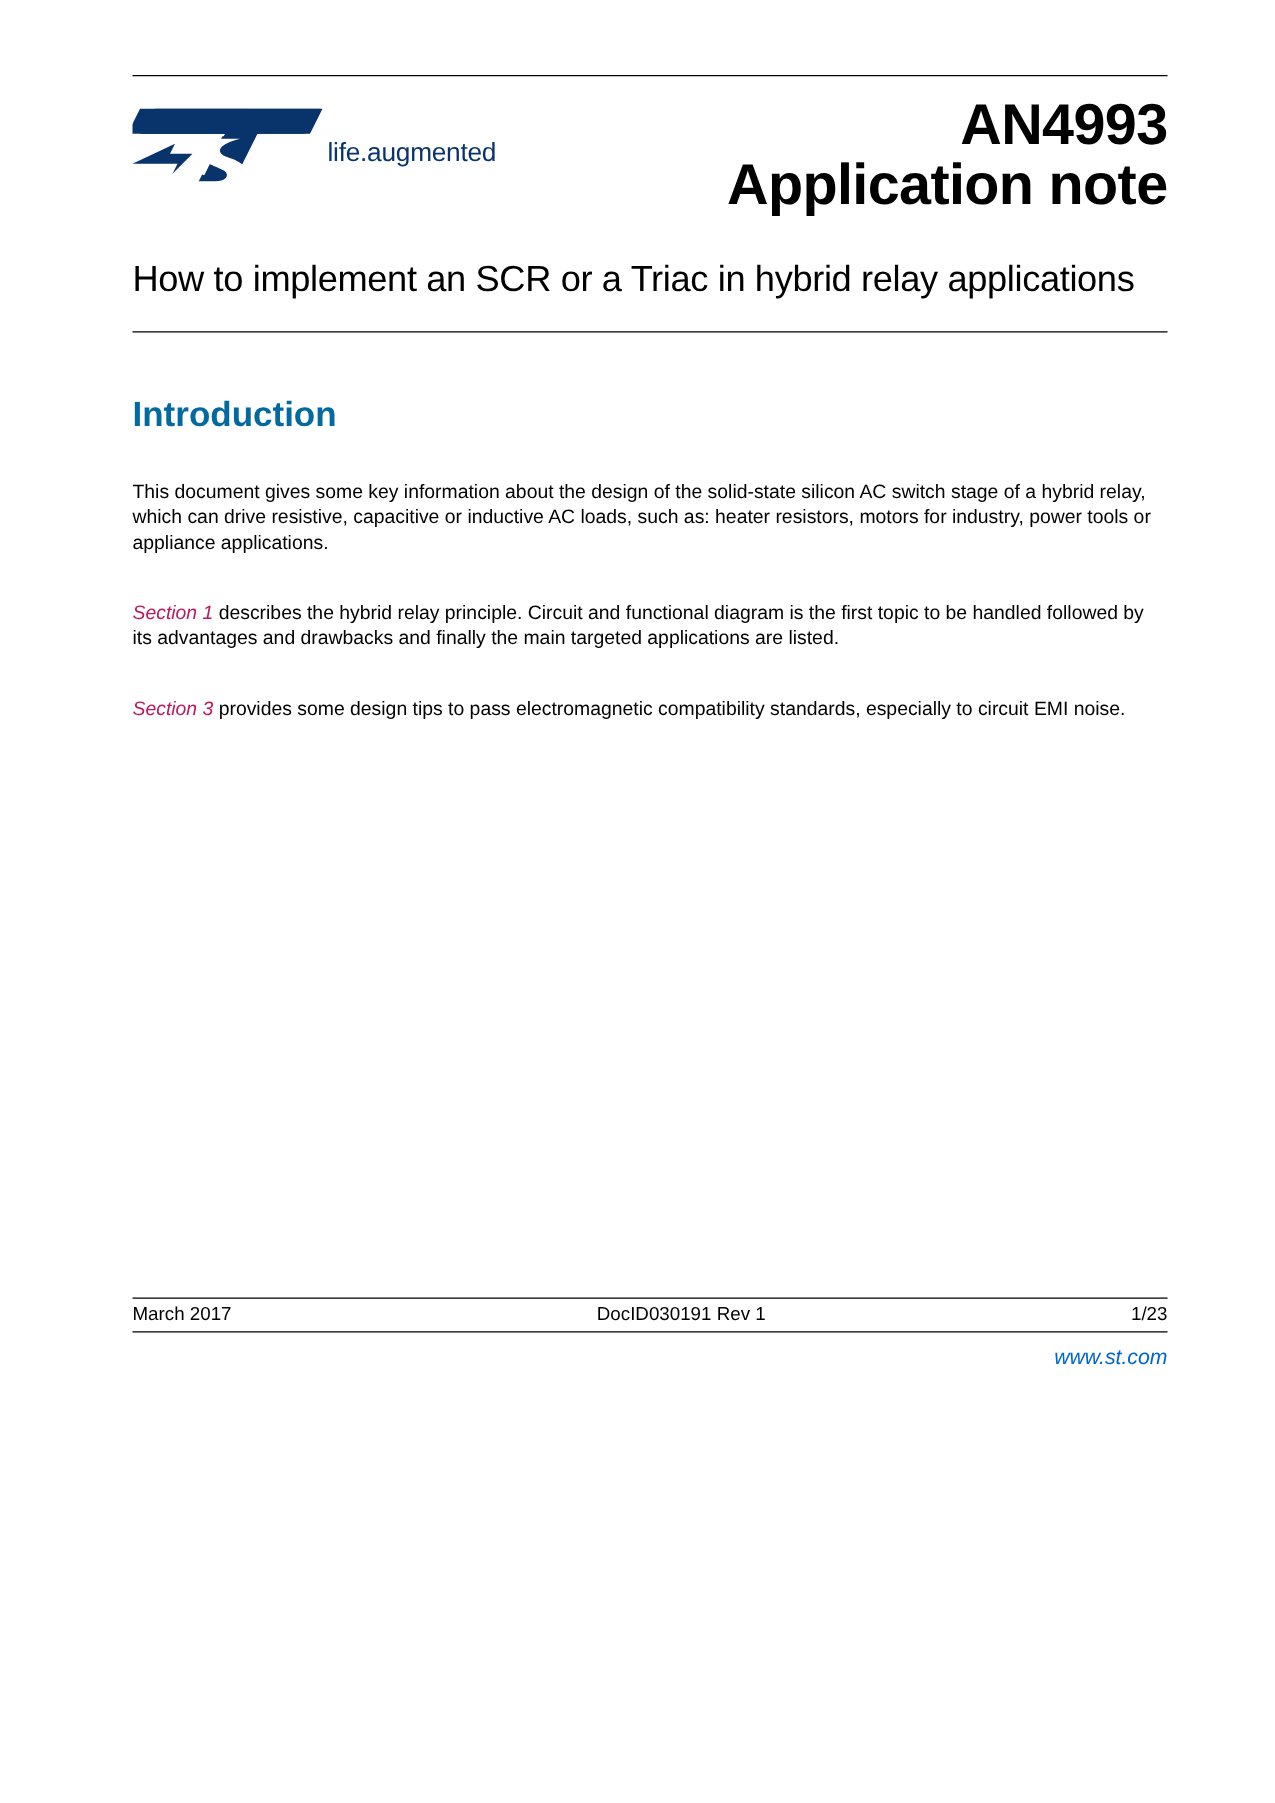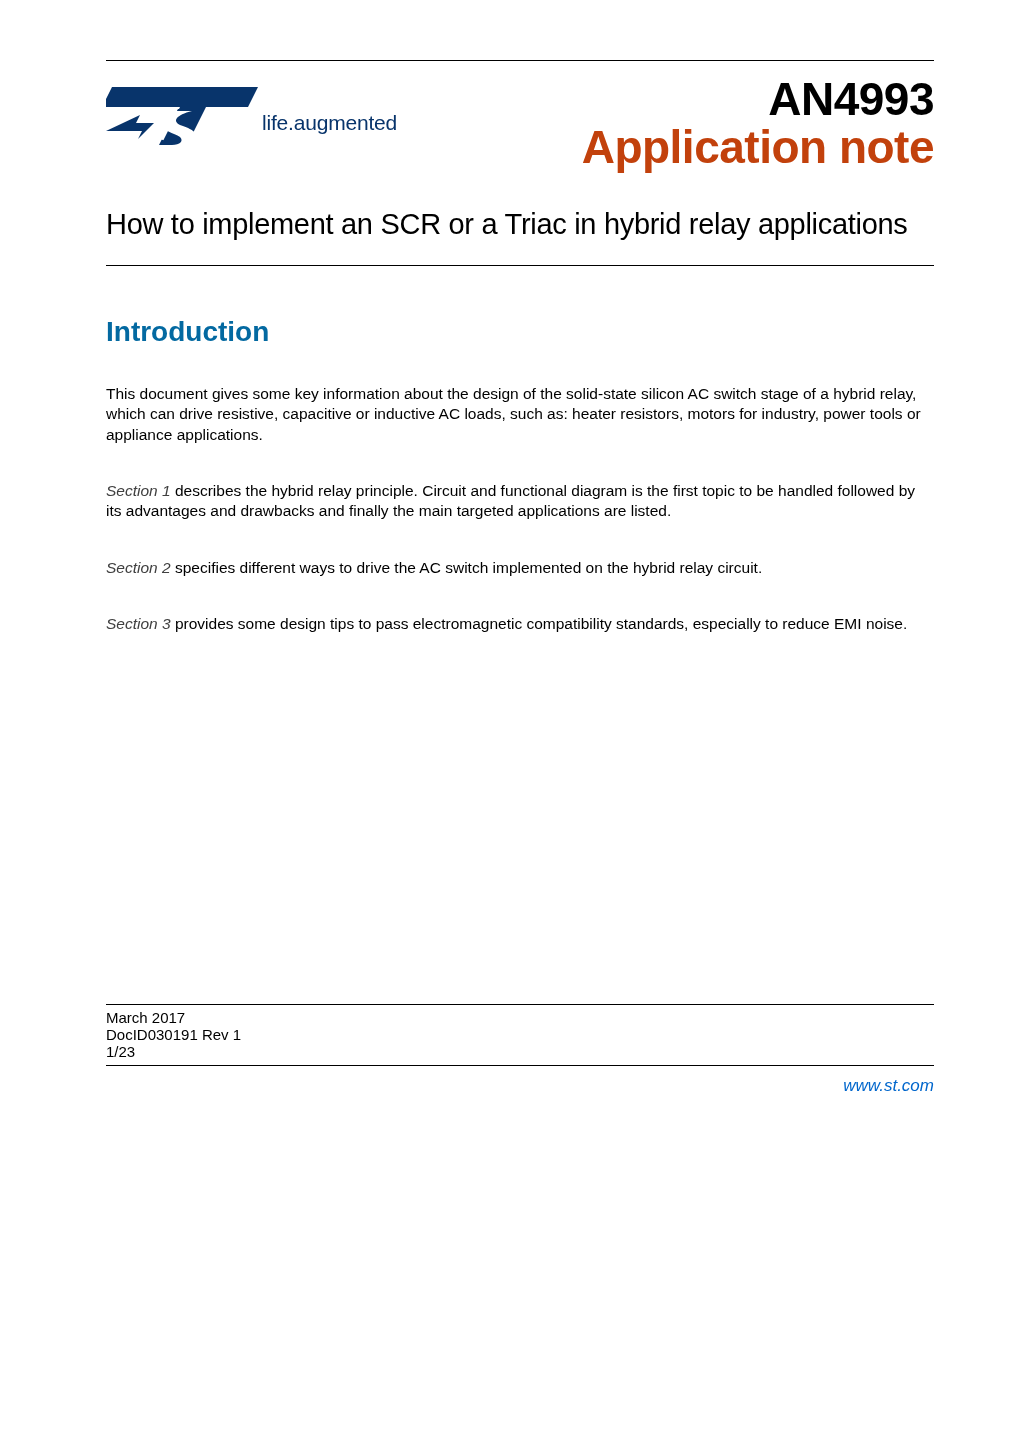--- a/index.html
+++ b/index.html
@@ -41,21 +41,21 @@
   .doc-number {
     font-size: 46px;
     font-weight: 700;
     color: #000;
     line-height: 1.05;
     letter-spacing: -0.5px;
   }
   .doc-type {
     font-size: 46px;
     font-weight: 700;
-    color: #c2410c;
+    color: #000000;
     line-height: 1.05;
     letter-spacing: -0.5px;
   }
   .main-title {
     font-size: 29px;
     font-weight: 400;
     color: #000;
     letter-spacing: -0.3px;
     margin-top: 20px;
   }
@@ -66,37 +66,36 @@
     color: #0369a1;
     margin: 16px 0 20px 0;
   }
   .body-text p {
     font-size: 15.5px;
     line-height: 1.32;
     margin-bottom: 16px;
     color: #000;
     margin-top: 36px;
   }
-  .body-text .link { color: #404040; font-style: italic; }
+  .body-text .link { color: #be185d; font-style: italic; }
 
   .footer {
     position: absolute;
     bottom: 52px;
     left: 106px;
     right: 86px;
   }
   .footer-row {
     display: flex;
     justify-content: space-between;
     align-items: baseline;
     border-top: 1px solid #000;
     border-bottom: 1px solid #000;
     padding: 4px 0 5px 0;
     font-size: 15px;
-    flex-direction: column;
   }
   .footer-url {
     text-align: right;
     font-size: 17px;
     color: #0066cc;
     font-style: italic;
     margin-top: 10px;
   }
 </style>
 </head>
@@ -139,24 +138,21 @@
   <hr class="hr-mid">
 
   <div class="section-heading">Introduction</div>
 
   <div class="body-text">
     <p>This document gives some key information about the design of the solid-state silicon AC switch stage of a hybrid relay, which can drive resistive, capacitive or inductive AC loads, such as: heater resistors, motors for industry, power tools or appliance applications.</p>
     <p>
       <span class="link">Section 1</span><span> describes the hybrid relay principle. Circuit and functional diagram is the first topic to be handled followed by its advantages and drawbacks and finally the main targeted applications are listed.</span>
     </p>
     <p>
-      <span class="link">Section 2</span><span> specifies different ways to drive the AC switch implemented on the hybrid relay circuit.</span>
-    </p>
-    <p>
-      <span class="link">Section 3</span><span> provides some design tips to pass electromagnetic compatibility standards, especially to reduce EMI noise.</span>
+      <span class="link">Section 3</span><span> provides some design tips to pass electromagnetic compatibility standards, especially to circuit EMI noise.</span>
     </p>
   </div>
 
   <div class="footer">
     <div class="footer-row">
       <span>March 2017</span>
       <span>DocID030191 Rev 1</span>
       <span>1/23</span>
     </div>
     <div class="footer-url">www.st.com</div>

